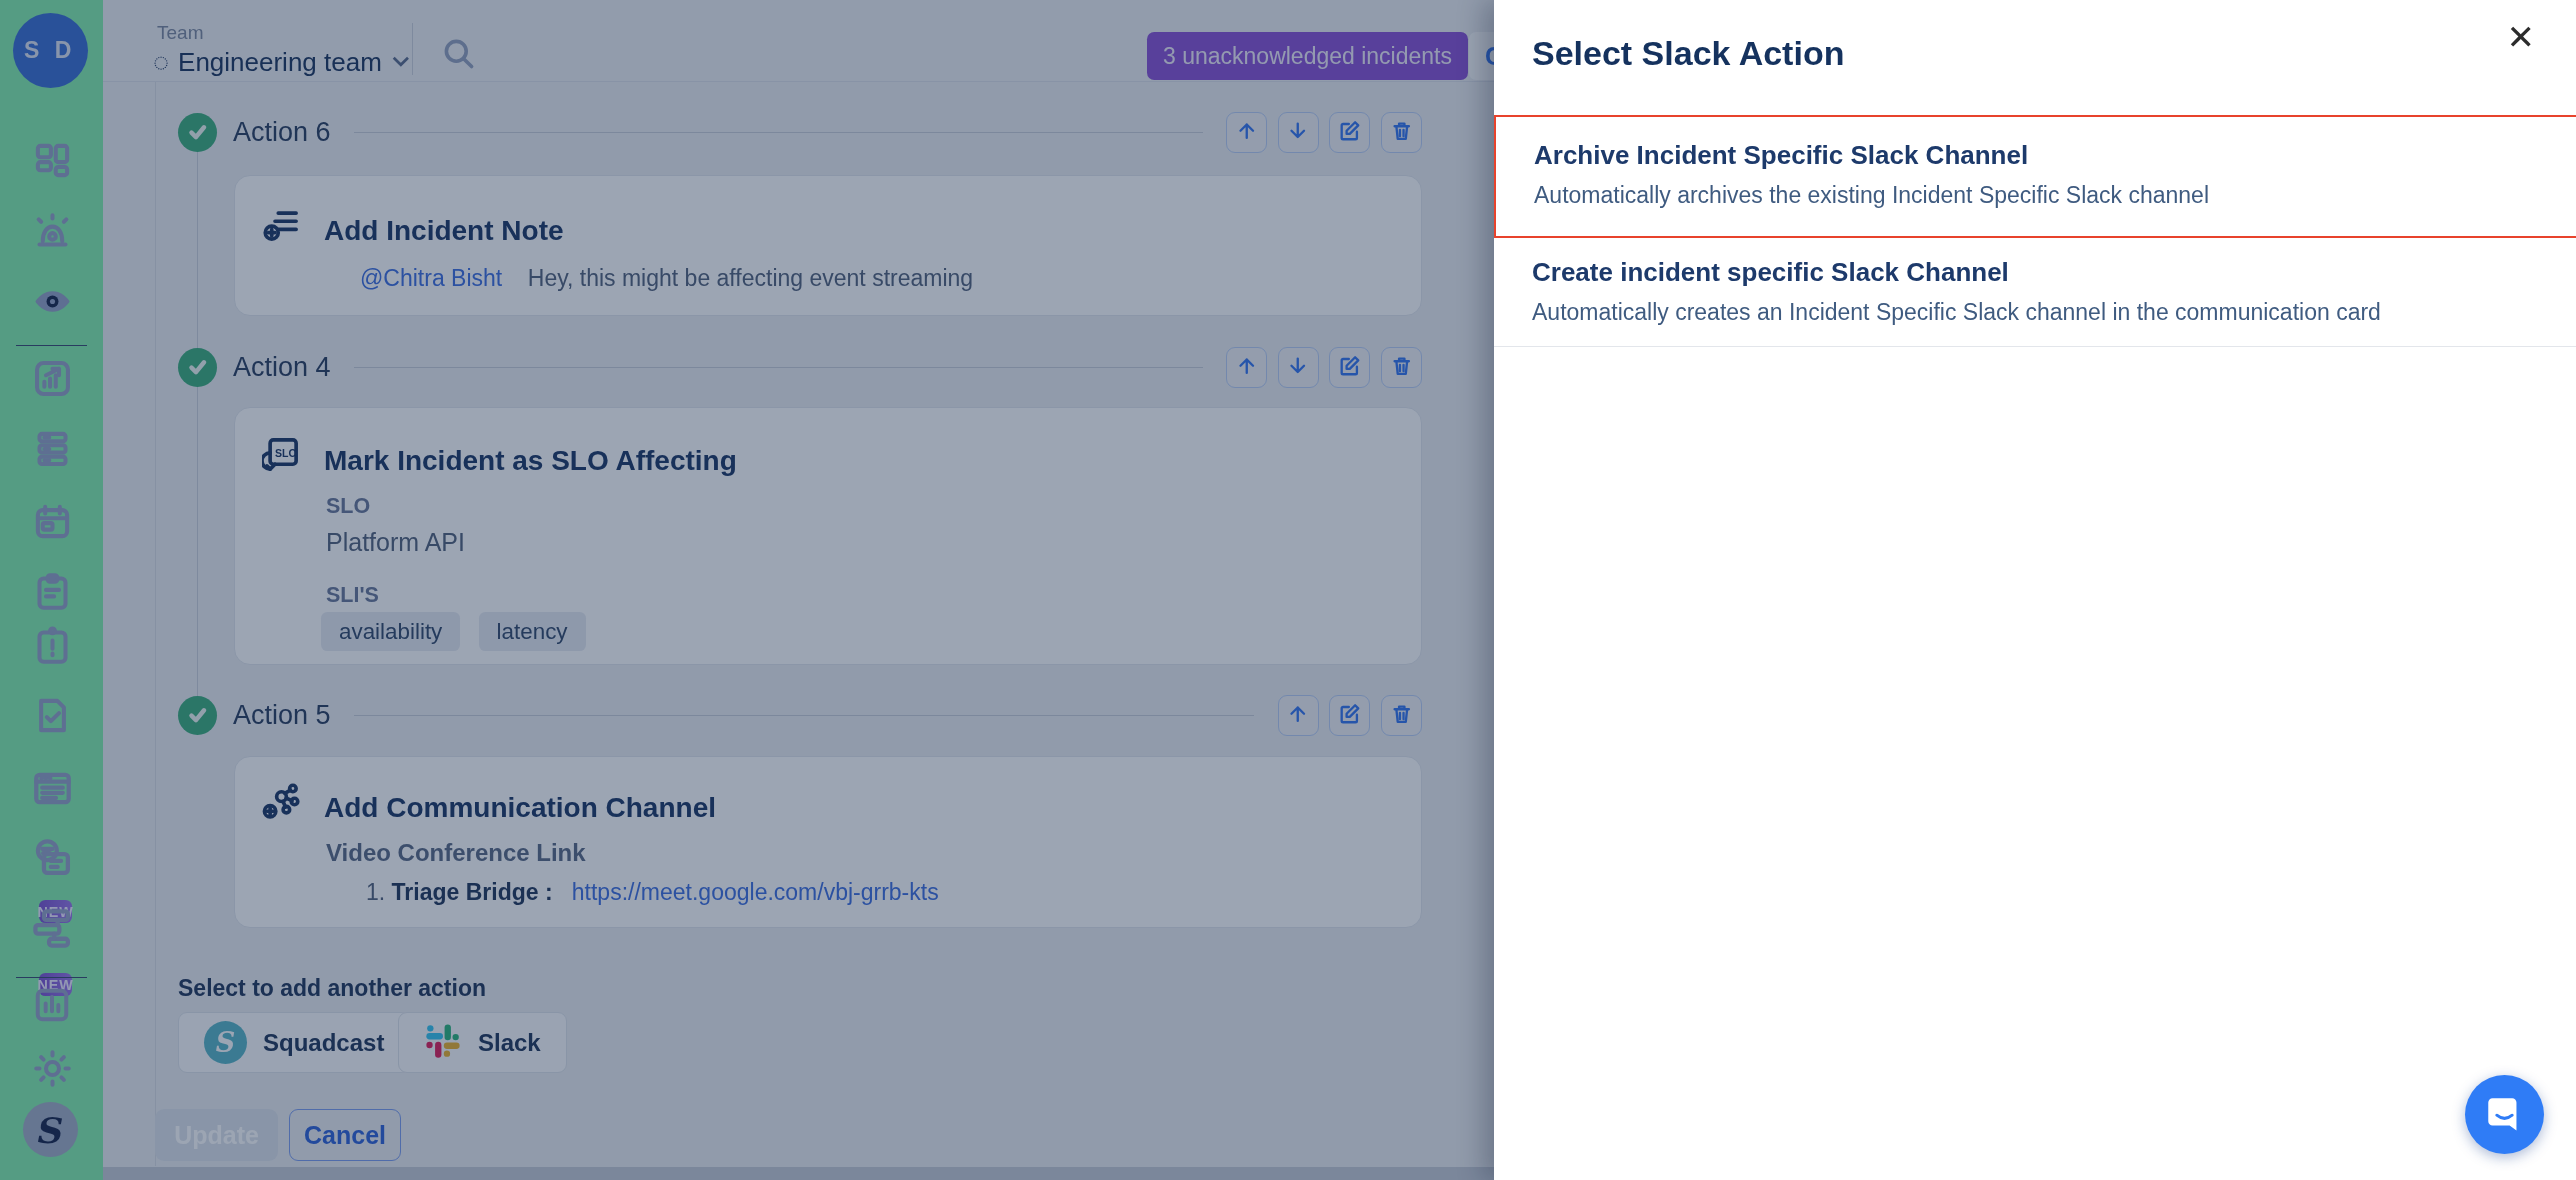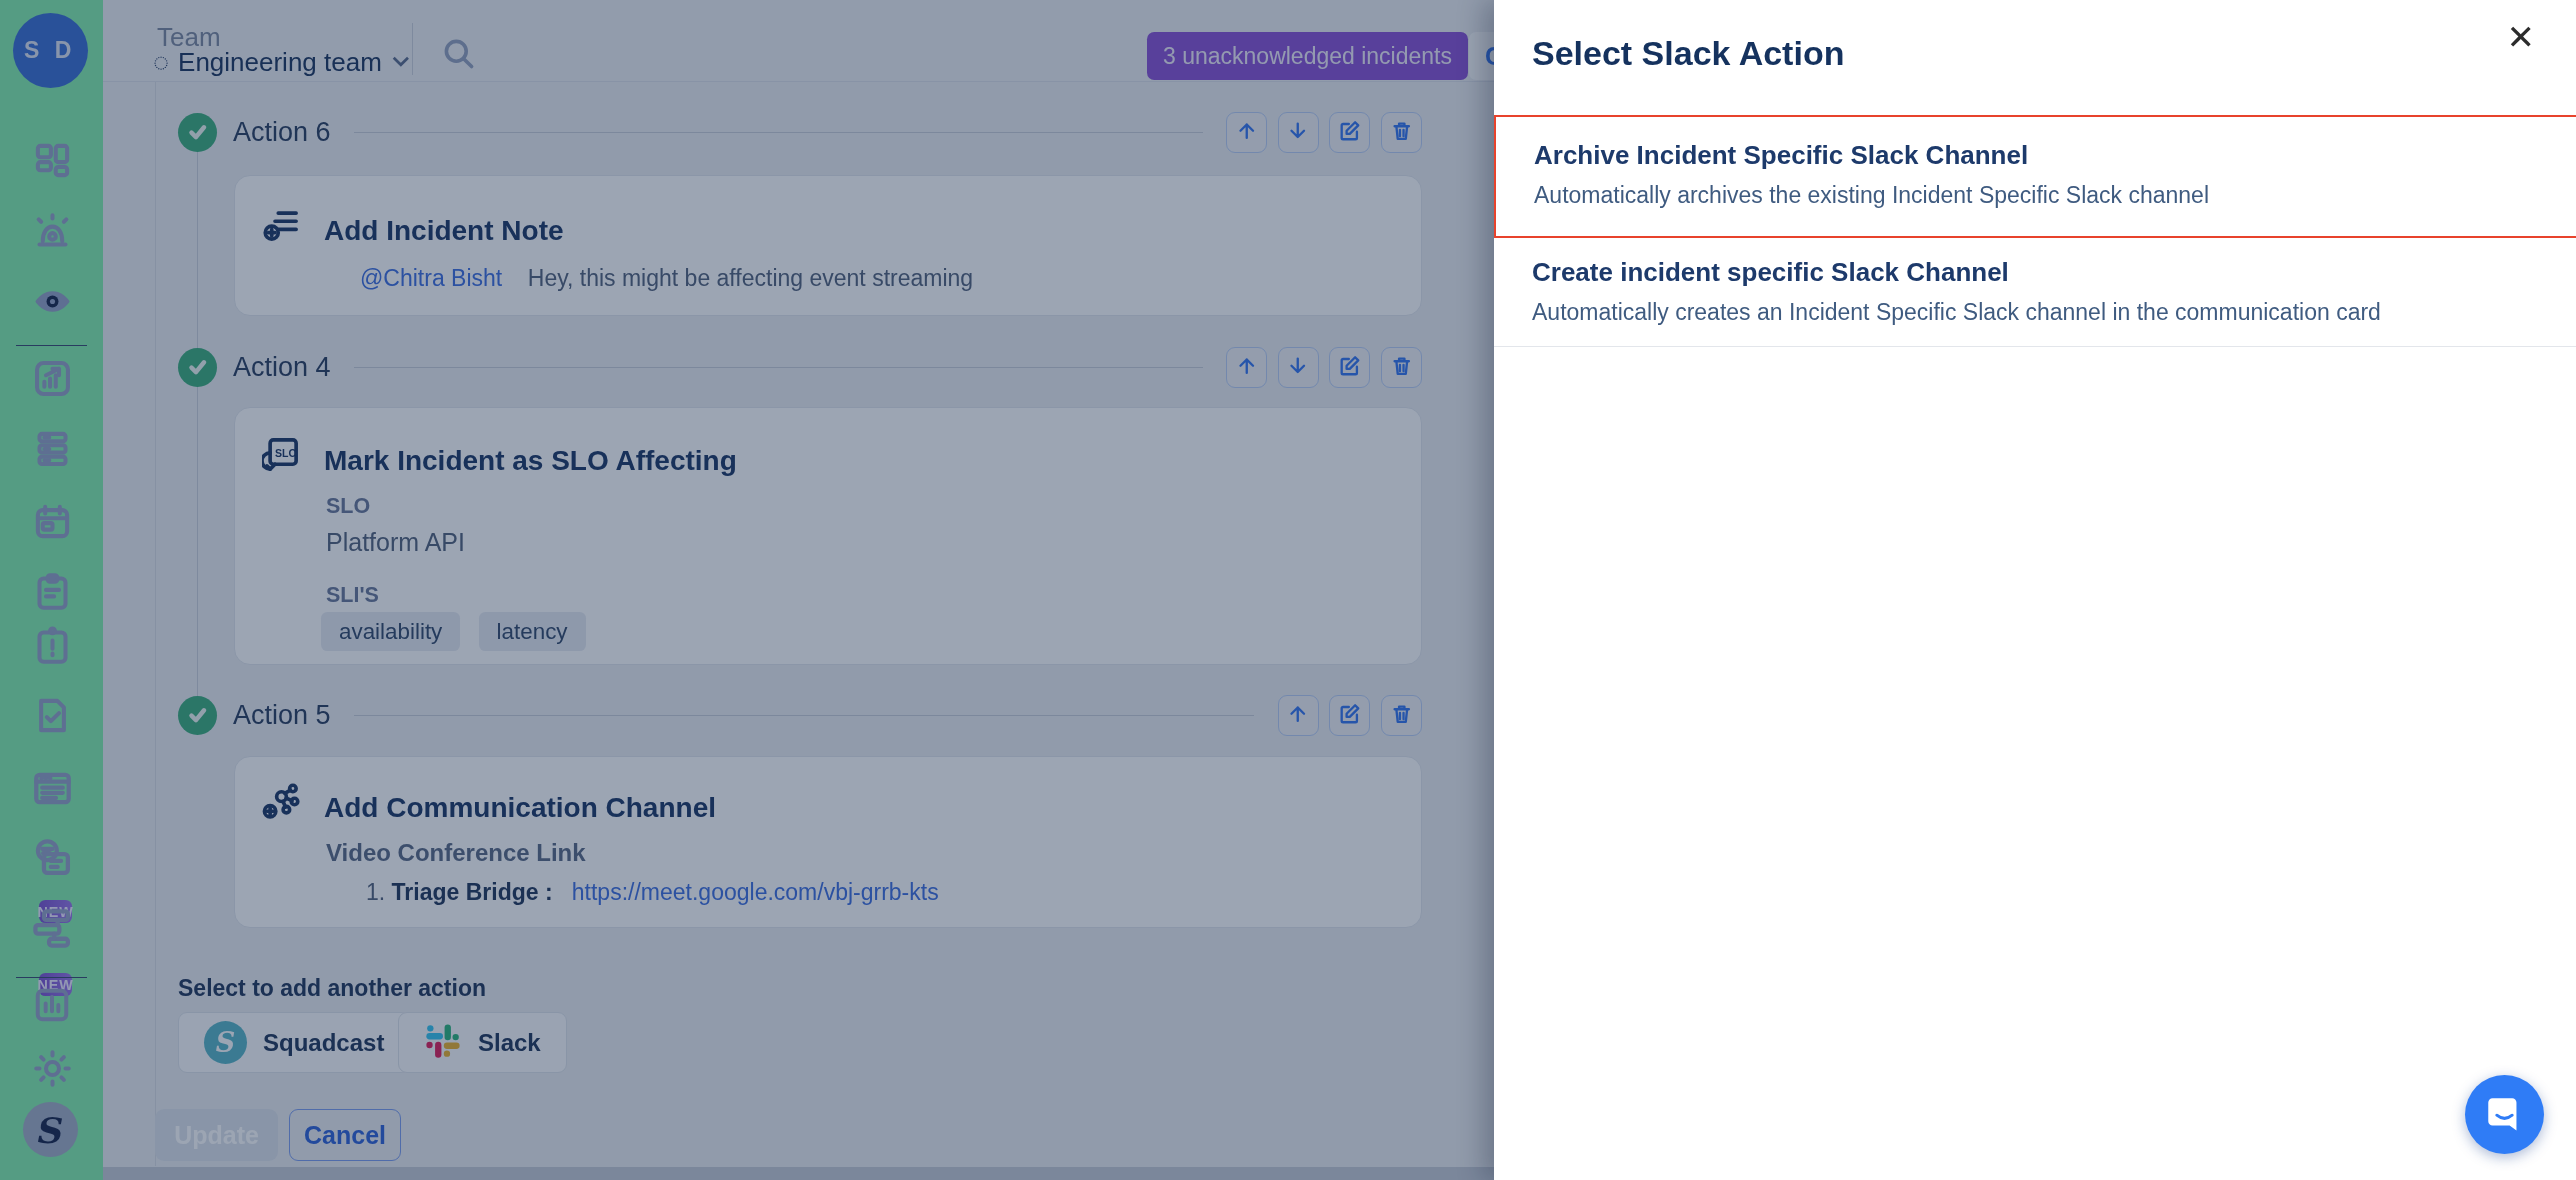--- a/index.html
+++ b/index.html
@@ -19,21 +19,21 @@
   .side-div { position:absolute; left:16px; width:71px; height:0; border-top:0.9px solid #3a4a70; }
   .new-badge { position:absolute; left:39px; width:33px; height:23px; border-radius:6.3px;
     background:linear-gradient(90deg,#7b52d0,#9a74e8); color:#efeaff; font-size:14.3px; font-weight:bold;
     display:flex; align-items:center; justify-content:center; letter-spacing:0.9px;margin-top:22px; }
   .side-logo { position:absolute; left:23px; top:1102px; width:55px; height:55px; border-radius:50%;
     background:#a2aec5; color:#17254a; font-size:36px; font-weight:bold; font-family:"DejaVu Serif",serif;
     display:flex; align-items:center; justify-content:center; font-style:italic; }
   
   .main { position:absolute; left:103px; top:0; right:0; height:1181px; background:#eceef2; z-index:1; }
   .header { position:absolute; left:0; top:0; right:0; height:82px; background:#eef0f3; border-bottom:0.9px solid #dde1e8; }
-  .team-label { position:absolute; left:54px; top:21.5px; font-size:26px; color:#7c88a0; }
+  .team-label { position:absolute; left:54px; top:21.5px; font-size:19px; color:#7c88a0; }
   .team-row { position:absolute; left:50px; top:47px; display:flex; align-items:center; gap:9px; }
   .team-dot-icon { font-size:27px; color:#33486e; line-height:27px; }
   .team-name { font-size:26px; color:#1d3660; }
   .team-chevron svg { stroke:#5a6b8c; fill:none; stroke-width:3; }
   .hdr-vdiv { position:absolute; left:309px; top:23px; height:52px; border-left:0.9px solid #ccd1db; }
   .search-icon { position:absolute; left:338px; top:36px; }
   .search-icon svg { stroke:#93a0bd; fill:none; stroke-width:4; stroke-linecap:round; }
   .badge { position:absolute; left:1044px; top:32px; height:48px; padding:0 16px; border-radius:7.2px;
     background:#8a52d6; color:#f1edfa; font-size:23px; display:flex; align-items:center; }
   .c-button { position:absolute; left:1366px; top:32px; height:48px; width:134px; border-radius:7.2px;

